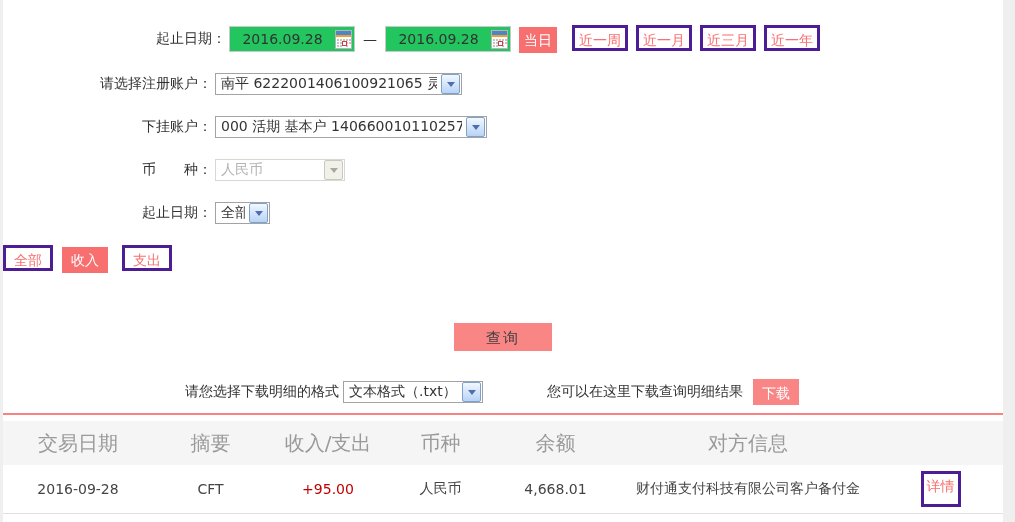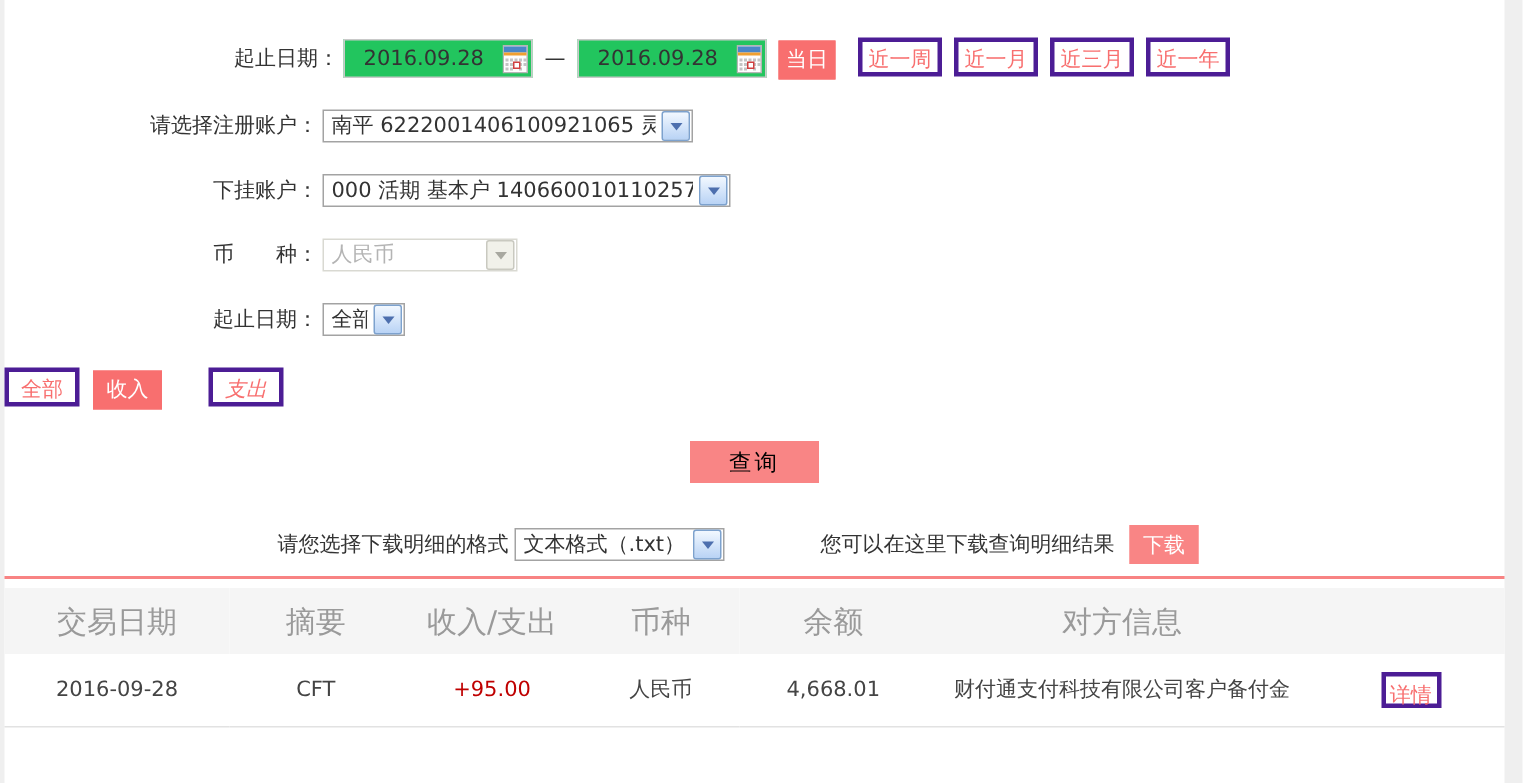--- a/index.html
+++ b/index.html
@@ -35,60 +35,60 @@
   .sep { margin:0 8px; color:#333; }
 
   
   .btn { display:inline-block; height:26px; line-height:24px; box-sizing:border-box;
          padding:0 4px; font-size:14px; text-align:center; cursor:pointer; user-select:none; }
   .btn-solid { background:#f86f6f; border:1px solid #f86f6f; color:#fff; }
   .btn-line  { background:#fff;    border:3px solid #4c1d95; color:#f86f6f; }
   .quick .btn { margin-left:8px; }
   .quick .btn:nth-child(2) { margin-left:15px; }
   .flow .btn { padding:0 8px; margin-right:9px; }
-  .flow .btn:nth-child(3) { margin-left:22px;font-style:italic; }
+  .flow .btn:nth-child(3) { margin-left:5px; }
 
   
   .sel { display:inline-flex; align-items:center; height:22px; box-sizing:border-box;
          border:1px solid #a3a3a3; background:#fff; padding-left:5px; cursor:pointer; }
   .sel-text { flex:1; white-space:nowrap; overflow:hidden; color:#333; }
   .arrow { width:17px; height:18px; margin-left:4px; margin-right:1px; flex-shrink:0;
            border:1px solid #7da2ce; border-radius:2px;
            background:linear-gradient(#f2f8ff,#b9d3f5);
            display:inline-flex; align-items:center; justify-content:center; }
   .arrow::after { content:''; width:0; height:0;
            border-left:4px solid transparent; border-right:4px solid transparent;
            border-top:5px solid #4d6fae; }
   .sel.disabled { border-color:#d9d9d2; cursor:default; }
   .sel.disabled .sel-text { color:#b4b4b4; }
   .sel.disabled .arrow { background:#f1f1ea; border-color:#c9c9c0; }
   .sel.disabled .arrow::after { border-top-color:#a8a8a0; }
   .w247{width:247px} .w272{width:272px} .w130{width:130px} .w55{width:55px} .w140{width:140px}
 
   
   .query-row { text-align:center; margin-top:18px; }
-  .btn-query { width:86px; height:28px; line-height:28px; border:none;
-               background:#f98585; color:#000000; font-size:15px; letter-spacing:2px; }
+  .btn-query { width:98px; height:28px; line-height:28px; border:none;
+               background:#f98585; color:#404040; font-size:15px; letter-spacing:2px;margin-top:29px; }
 
   
   .dl-row { display:flex; align-items:center; margin-left:182px; margin-top:28px; }
   .dl-label { margin-right:4px; }
   .dl-hint { margin-left:64px; }
   .btn-dl { width:46px; height:26px; line-height:26px; margin-left:10px;
             background:#f98585; border:1px solid #f98585; color:#fff; }
 
   
   .pink-line { height:2px; background:#f88383; margin-top:8px; }
   .tbl { width:100%; border-collapse:collapse; table-layout:fixed; margin-top:6px; }
   .tbl thead th { background:#f5f5f5; height:42px; color:#9a9a9a; font-weight:normal; font-size:20px; }
   .tbl tbody td { background:#fff; height:46px; text-align:center; color:#444;
                   border-bottom:1px solid #e2e2e2; font-size:14px;
                   white-space:nowrap; overflow:hidden; }
   .tbl td.amount { color:#bf0000; }
-  .btn-detail { width:40px; height:24px; line-height:26px; padding:0; }
+  .btn-detail { width:40px; height:36px; line-height:26px; padding:0;font-family:Liberation Serif, serif; }
 </style>
 </head>
 <body>
 
 <div class="panel">
 
 
   <div class="form">
 
     <div class="row row-dates">

